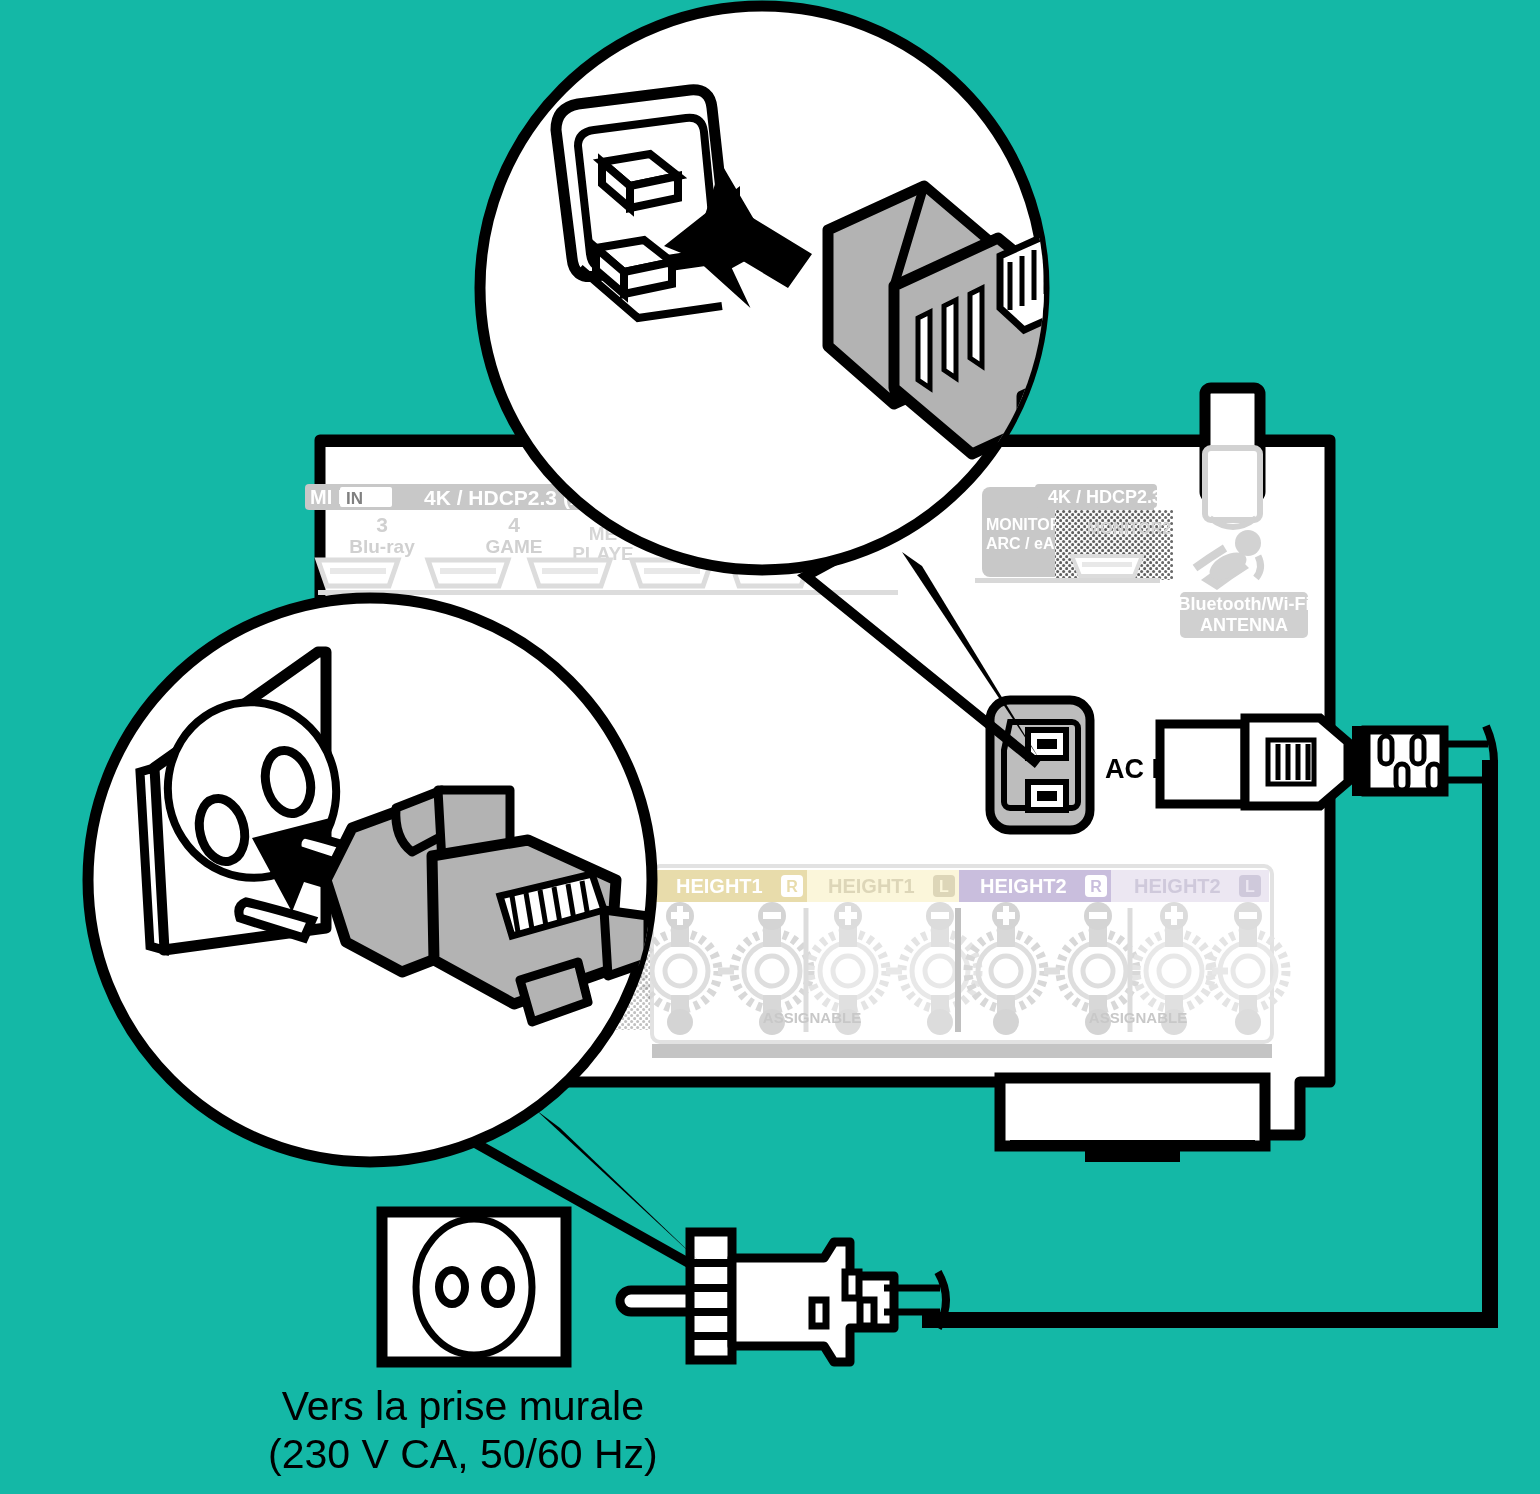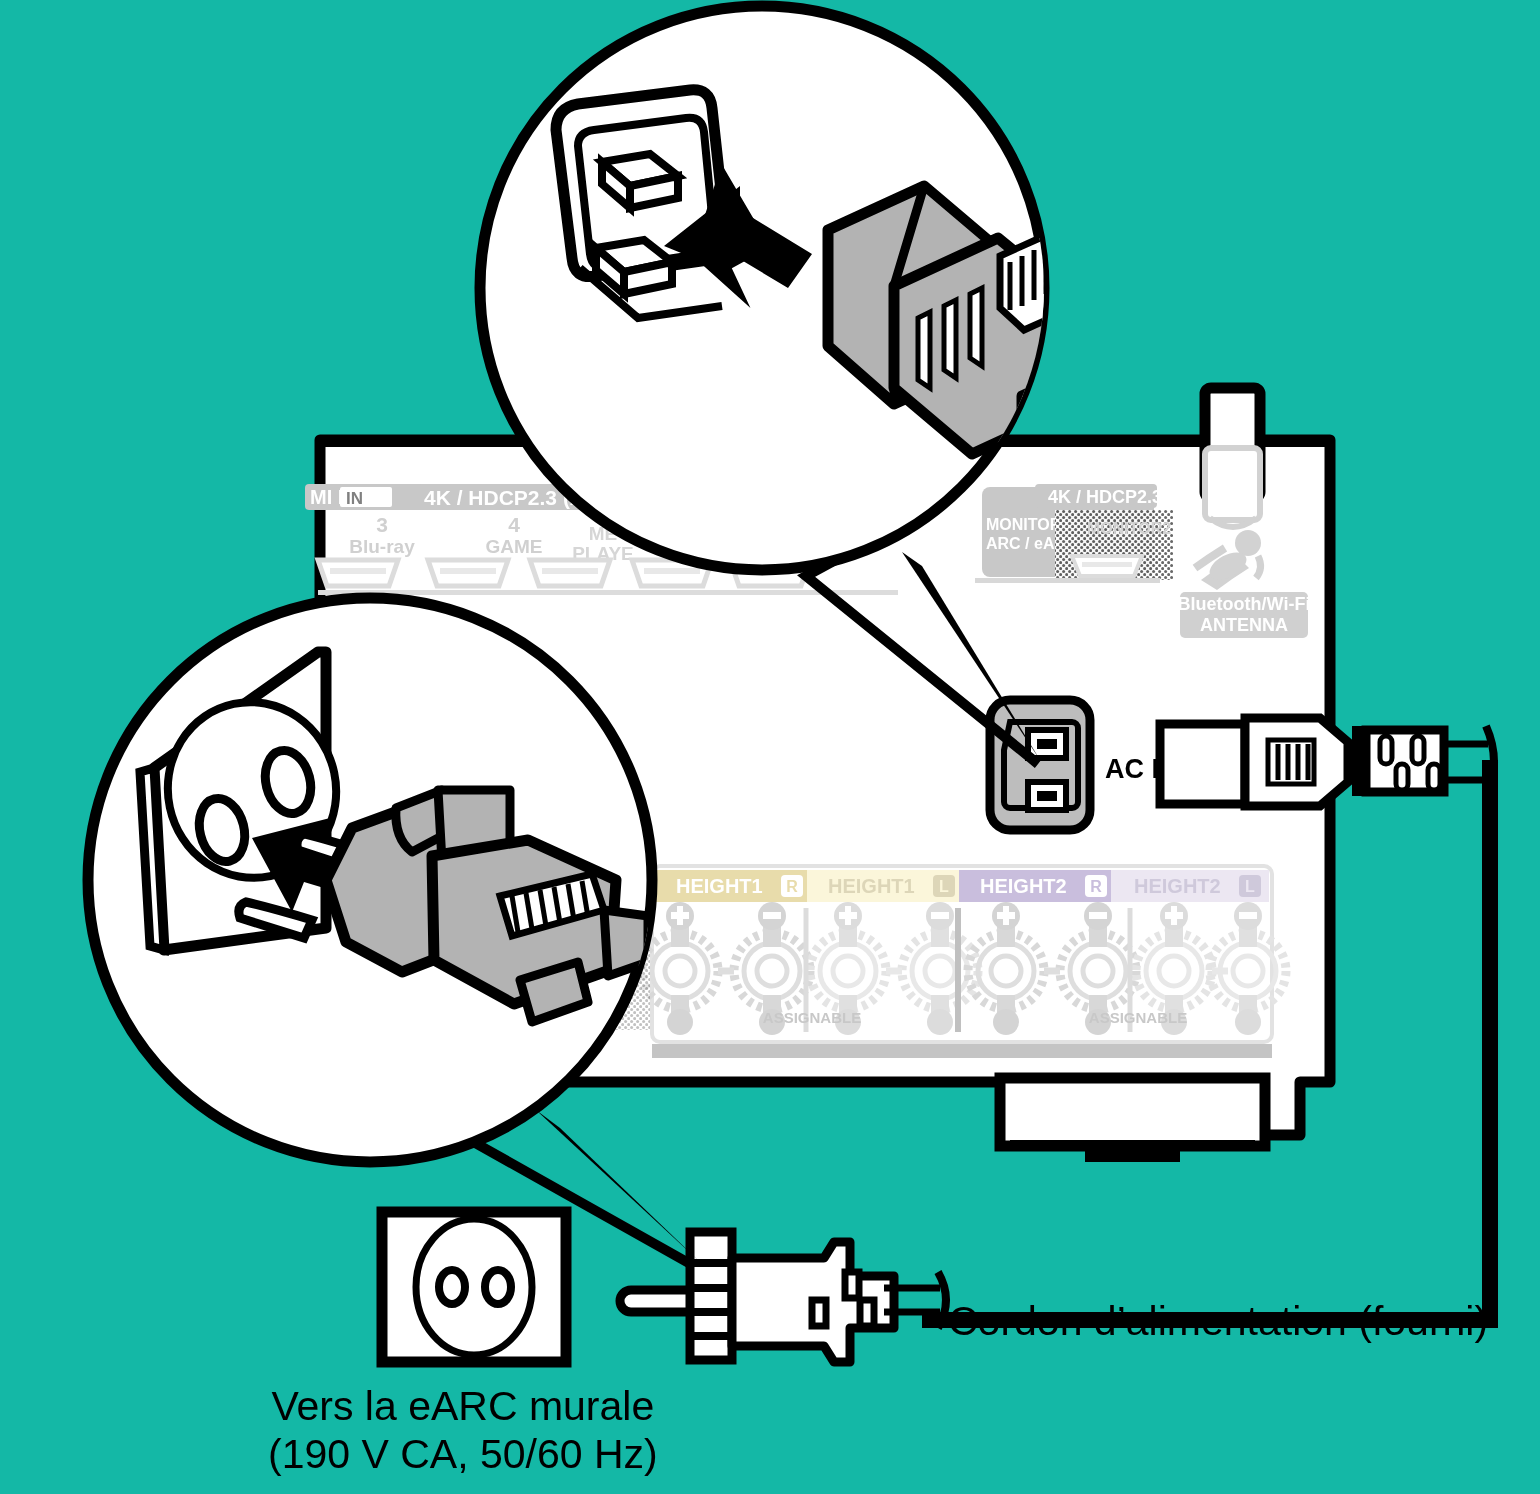--- a/index.html
+++ b/index.html
@@ -462,20 +462,19 @@
           </g>
 
           <path d="M604,910 l44,6 l0,46 l-40,14 z" fill="#b3b3b3" stroke="#000000" stroke-width="9" stroke-linejoin="round"></path>
           <path d="M520,980 l58,-18 l10,40 l-56,20 z" fill="#b3b3b3" stroke="#000000" stroke-width="9" stroke-linejoin="round"></path>
         </g>
       </g>
     </g>
 
   </svg>
 
-  <div class="cap" id="cap-cord">Cordon d’alimentation (fourni)</div>
 
   <div class="cap" id="cap-wall">
-    <span class="cap-line">Vers la eARC murale</span>
-    <span class="cap-line">(190 V CA, 50/60 Hz)</span>
+    <span class="cap-line">Vers la prise murale</span>
+    <span class="cap-line">(230 V CA, 50/60 Hz)</span>
   </div>
 
 </div>
 
 </body></html>

